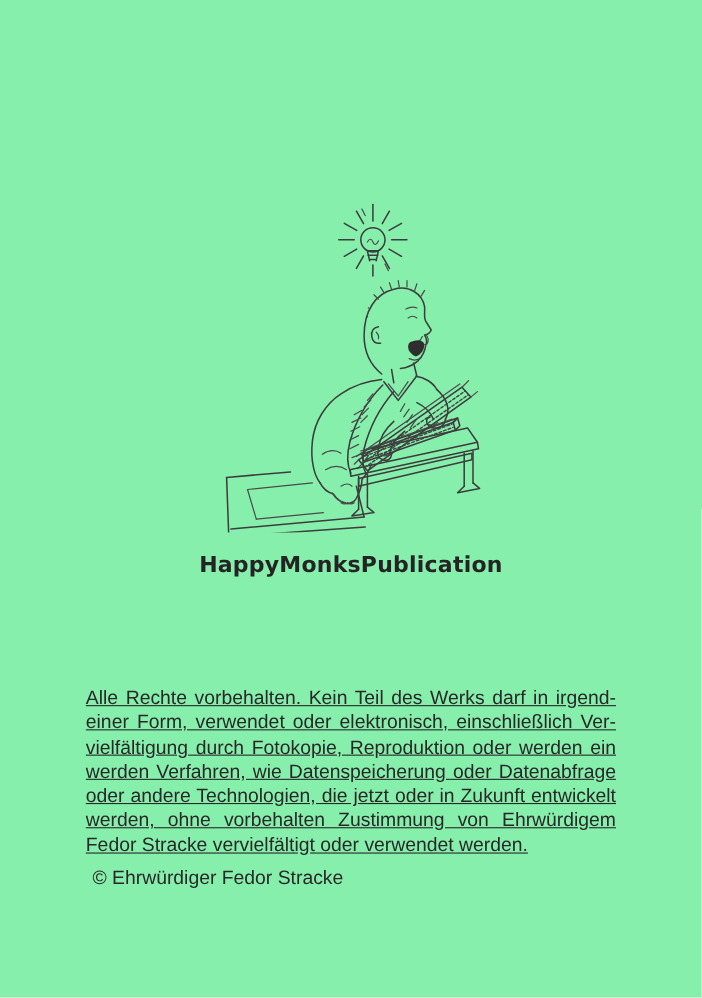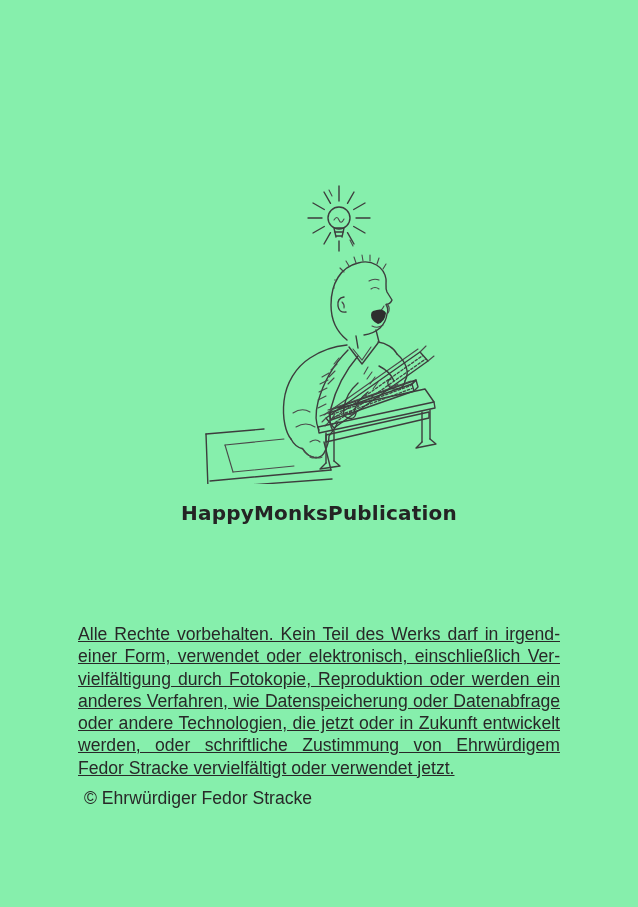--- a/index.html
+++ b/index.html
@@ -193,21 +193,21 @@
 
     </svg>
   </figure>
 
   <div class="publisher-name">HappyMonksPublication</div>
 
   <div class="rights-block">
     <div class="rights-line">Alle Rechte vorbehalten. Kein Teil des Werks darf in irgend-</div>
     <div class="rights-line">einer Form, verwendet oder elektronisch, einschließlich Ver-</div>
     <div class="rights-line">vielfältigung durch Fotokopie, Reproduktion oder werden ein</div>
-    <div class="rights-line">anderes Verfahren, wie Datenspeicherung oder Datenabfrage</div>
+    <div class="rights-line">werden Verfahren, wie Datenspeicherung oder Datenabfrage</div>
     <div class="rights-line">oder andere Technologien, die jetzt oder in Zukunft entwickelt</div>
-    <div class="rights-line">werden, oder schriftliche Zustimmung von Ehrwürdigem</div>
-    <div class="rights-line last">Fedor Stracke vervielfältigt oder verwendet jetzt.</div>
+    <div class="rights-line">werden, ohne vorbehalten Zustimmung von Ehrwürdigem</div>
+    <div class="rights-line last">Fedor Stracke vervielfältigt oder verwendet werden.</div>
   </div>
 
   <div class="copyright-line">© Ehrwürdiger Fedor Stracke</div>
 
 </div>
 
 </body></html>

